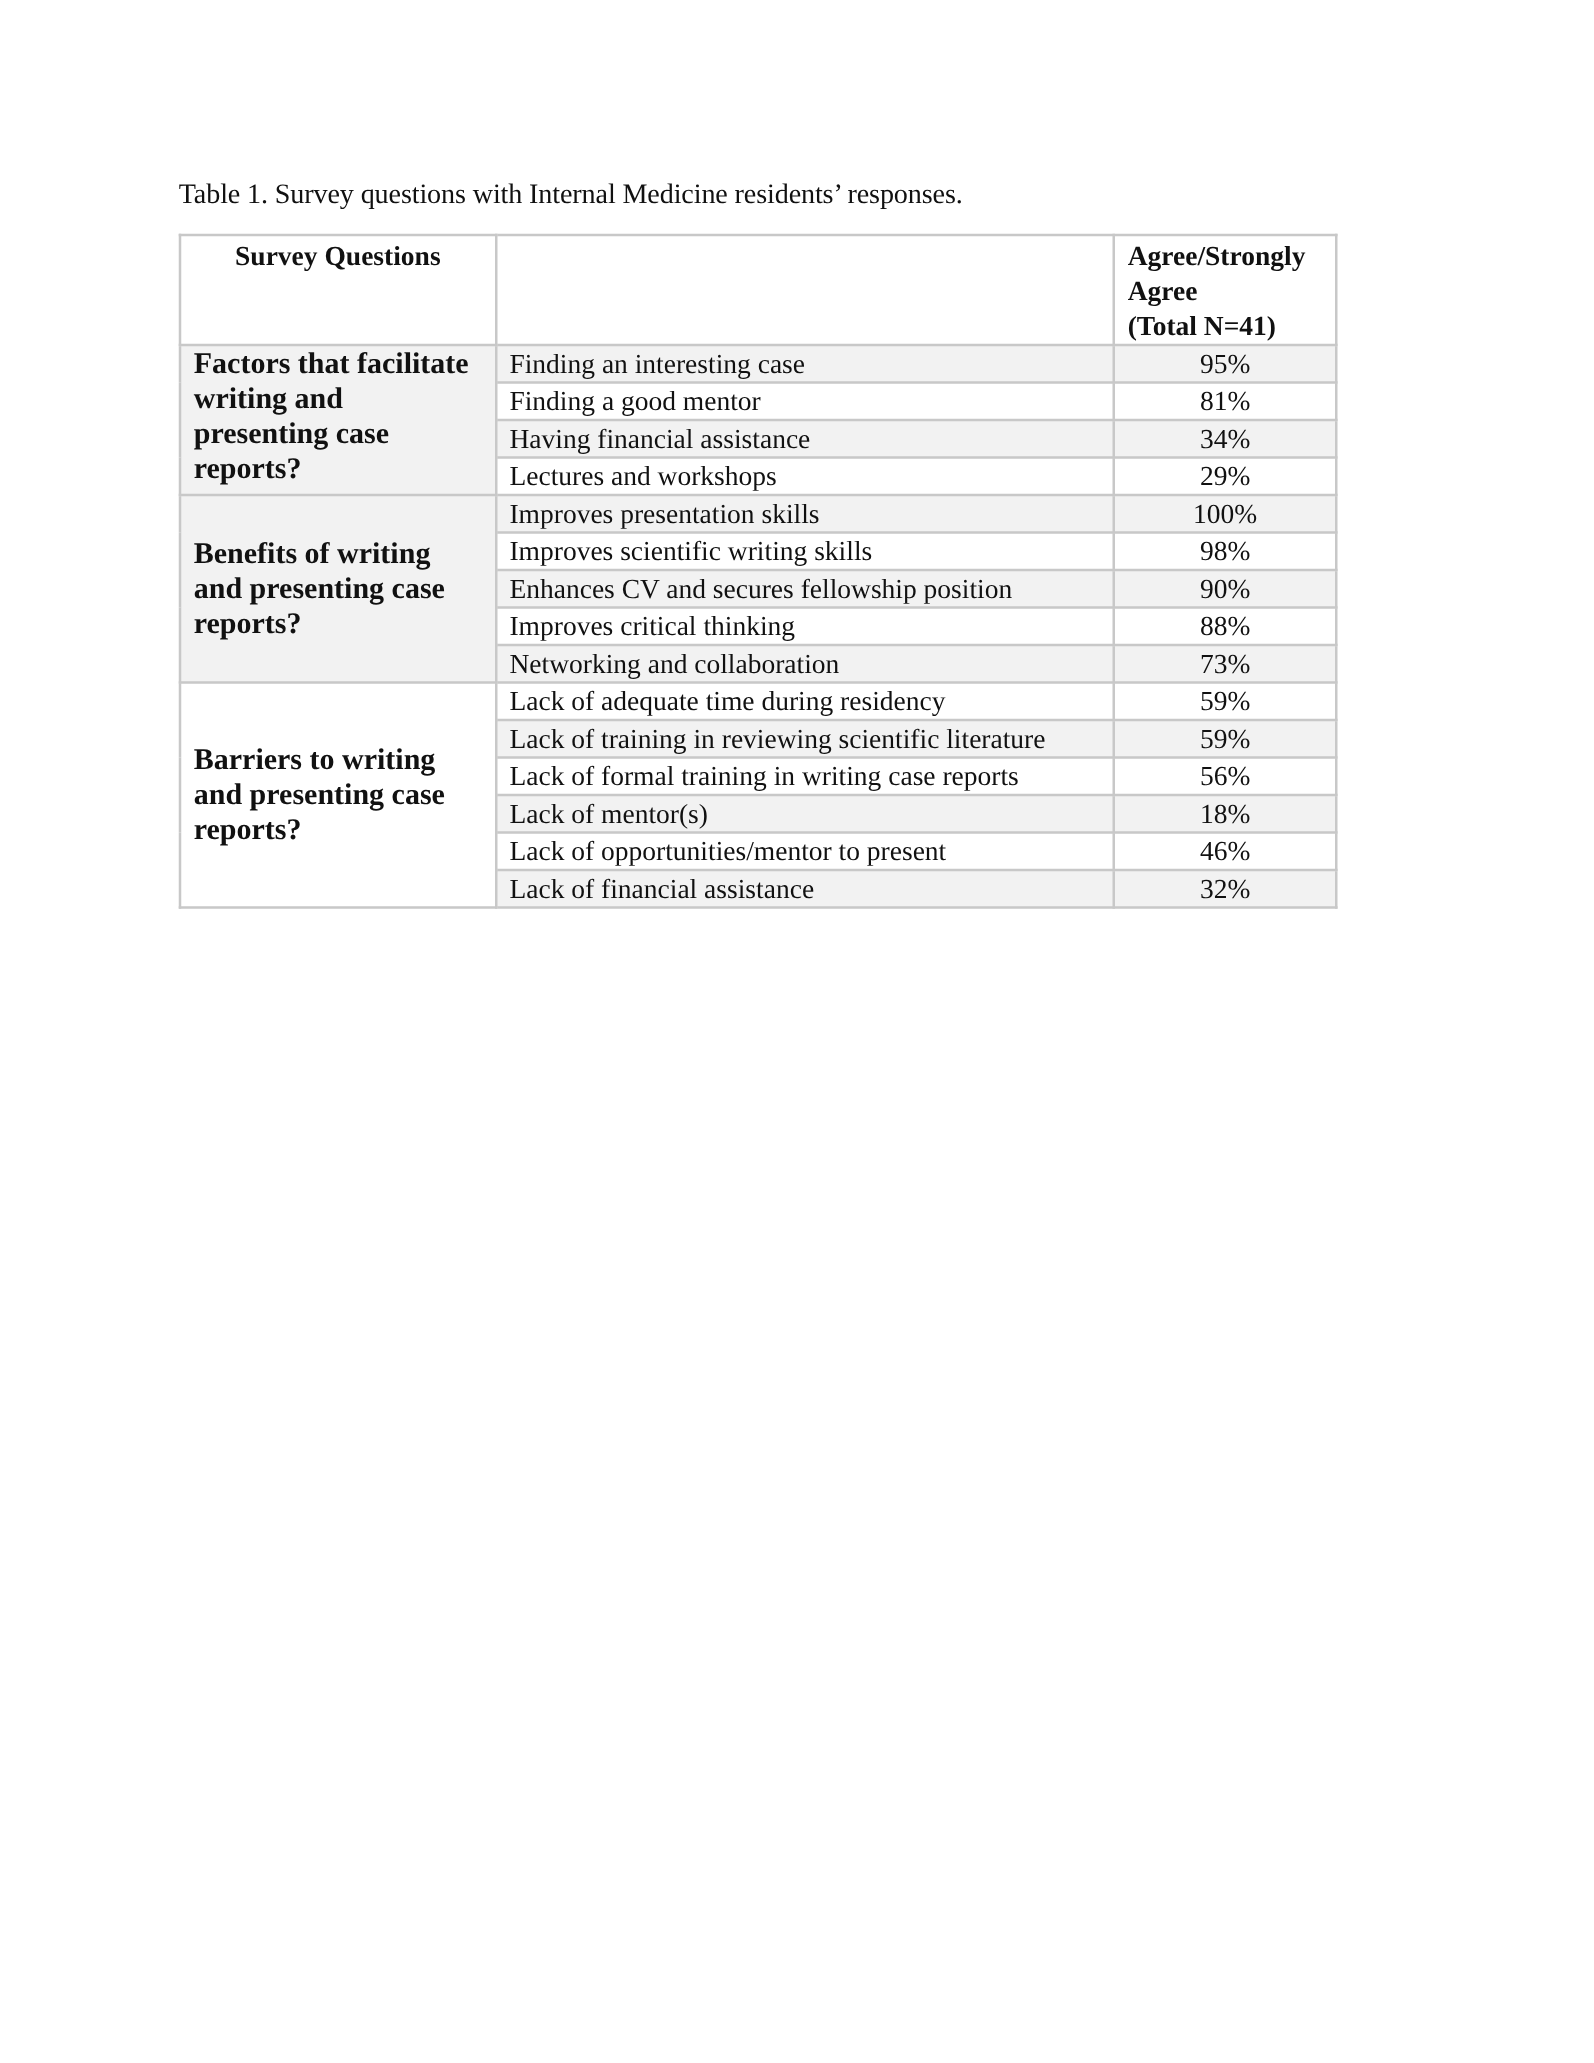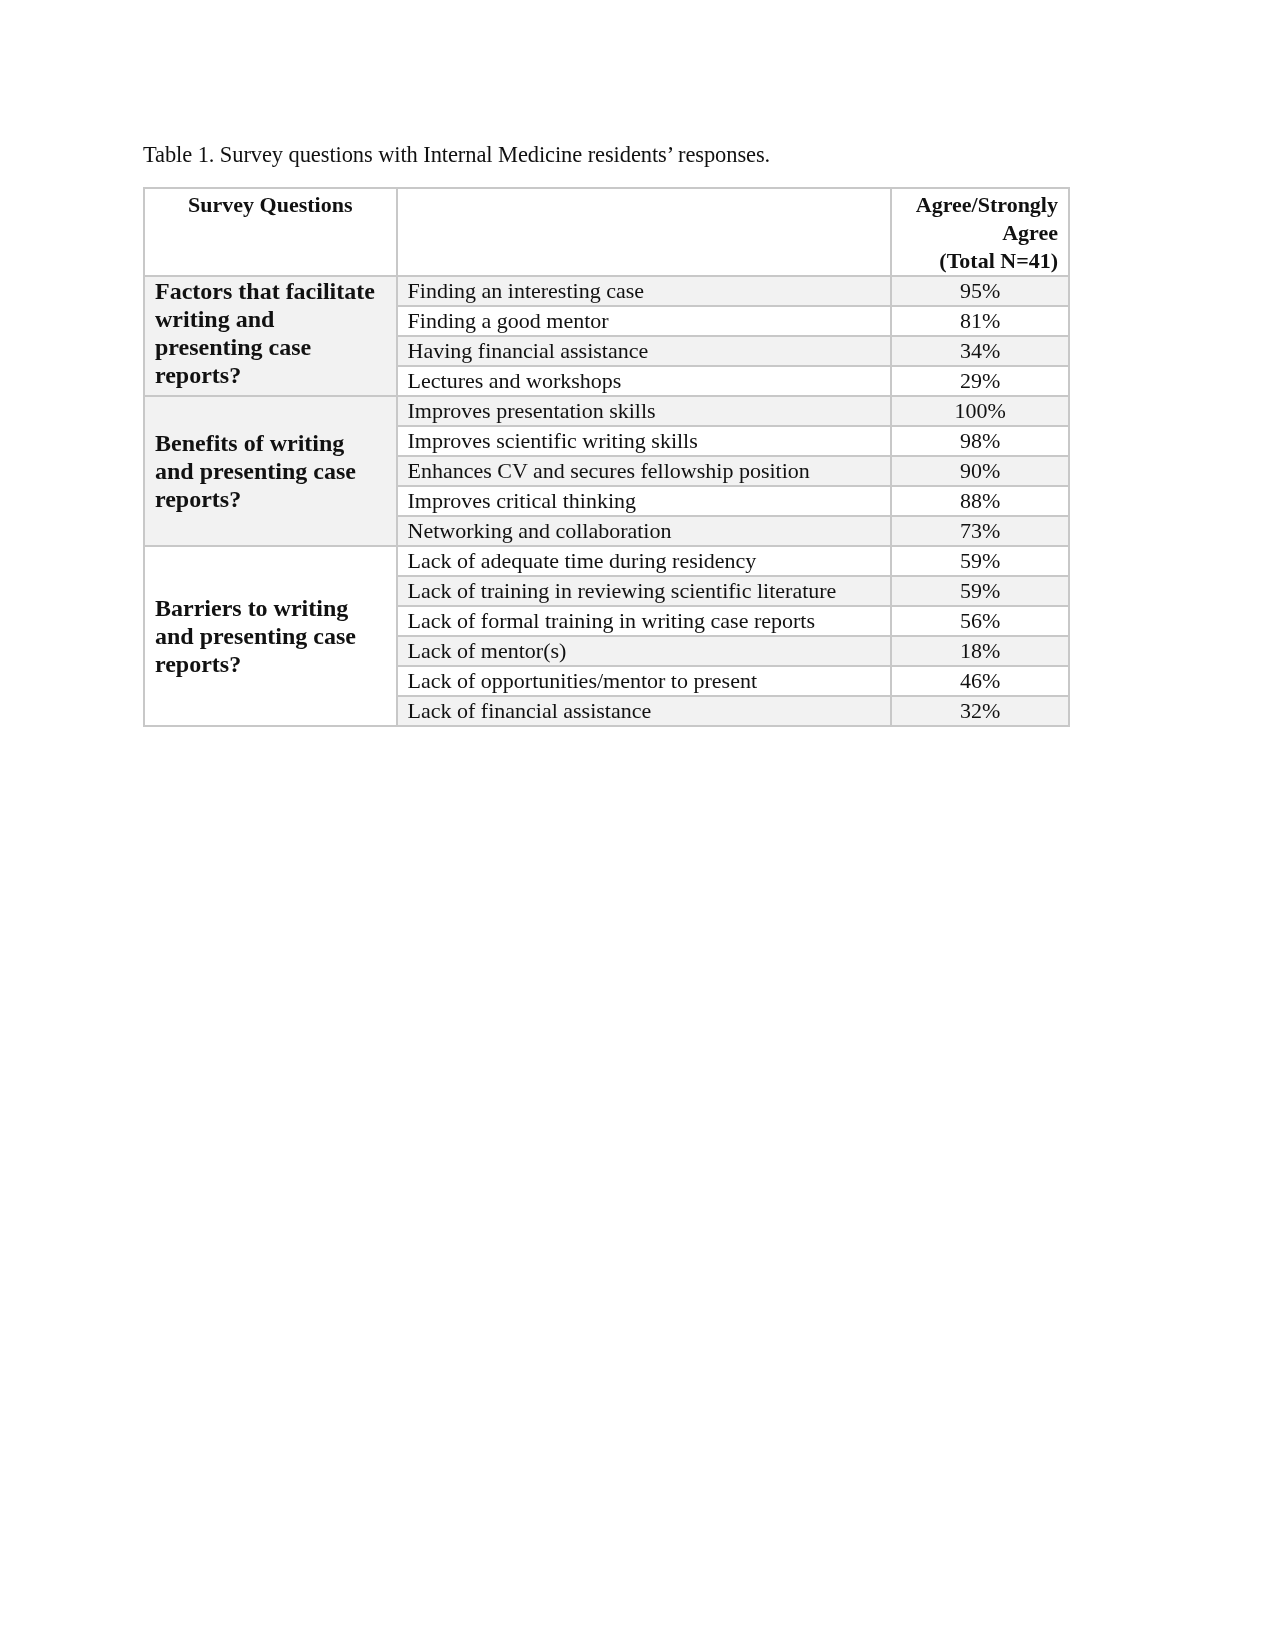--- a/index.html
+++ b/index.html
@@ -3,21 +3,21 @@
 <meta charset="utf-8">
 <style>
   html, body { margin: 0; padding: 0; background: #ffffff; }
   body { width: 1275px; height: 1650px; position: relative; font-family: "Liberation Serif", "DejaVu Serif", serif; color: #111; }
   .caption { position: absolute; left: 143px; top: 142px; font-size: 22.5px; font-weight: normal; letter-spacing: -0.1px; }
   table.survey { position: absolute; left: 143px; top: 187px; width: 927px; border-collapse: collapse; font-size: 22px; }
   table.survey td, table.survey th { border: 2px solid #c8c8c8; padding: 0 10px; vertical-align: middle; line-height: 28px; }
   th { font-weight: bold; vertical-align: top !important; text-align: center; padding-top: 2px !important; }
   .col-q { width: 232px; }
   .col-item { width: 476px; }
-  .col-pct { width: 156px; text-align: right; }
+  .col-pct { width: 156px; text-align: left; }
   tr.shaded td.item, tr.shaded td.pct { background: #f2f2f2; }
   td.group { font-weight: bold; font-size: 24px; line-height: 30px; vertical-align: middle; padding-left: 10px; }
   td.group.shaded { background: #f2f2f2; margin-top: 40px; }
   td.group.top { vertical-align: top; }
   td.pct { text-align: center; }
   tbody tr td.item, tbody tr td.pct { height: 27px; }
   thead th { height: 80px; }
 </style>
 </head>
 <body>

